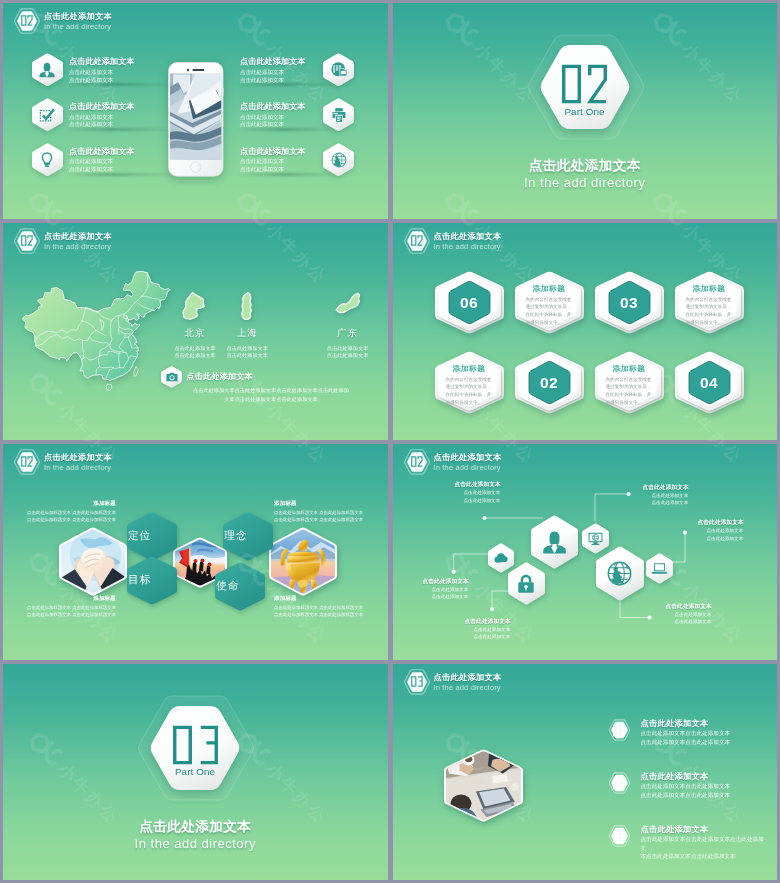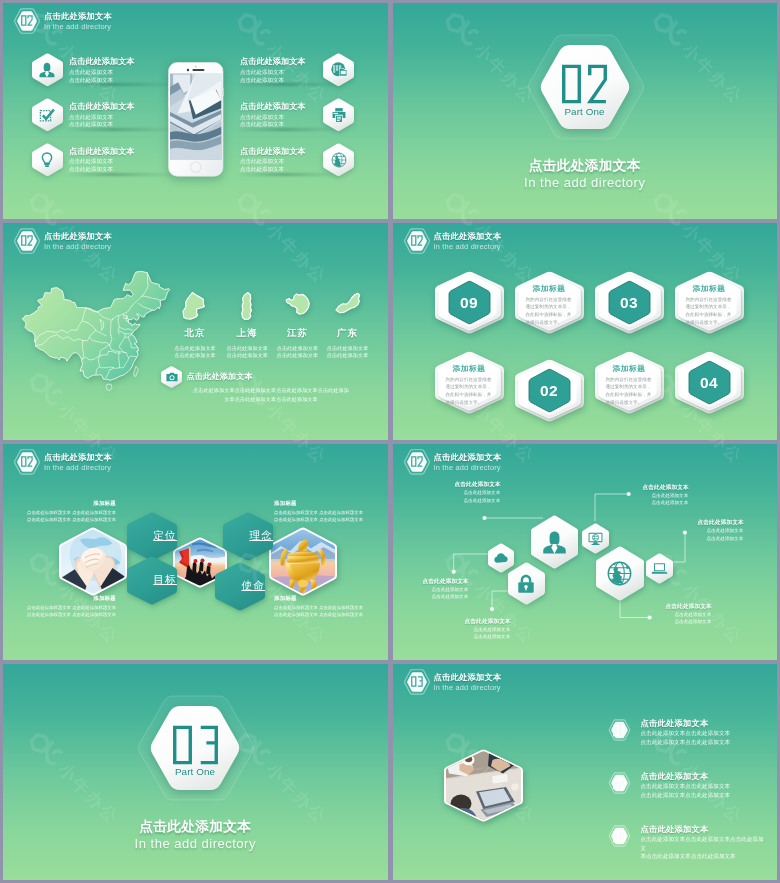--- a/index.html
+++ b/index.html
@@ -35,21 +35,21 @@
       text-shadow:0 1.5px 2px rgba(0,70,60,.28);}
   .divsub{position:absolute;left:0;top:172px;width:384.5px;text-align:center;
       font-size:13.0px;color:rgba(255,255,255,.92);letter-spacing:.5px;
       text-shadow:0 1.5px 2px rgba(0,70,60,.22);}
 
   
   .chinamap{position:absolute;left:18px;top:47px;
       filter:drop-shadow(1px 3px 3px rgba(0,70,60,.22));}
   .provcol{position:absolute;top:65px;width:60px;text-align:center;}
   .provsil{margin:0 auto;filter:drop-shadow(1px 2.5px 2.5px rgba(0,70,60,.22));}
-  .provname{font-size:9.4px;font-weight:bold;color:#ffffff;letter-spacing:1.2px;margin:3px 0 5.5px;line-height:12px;
+  .provname{font-size:9.4px;font-weight:normal;color:#ffffff;letter-spacing:1.2px;margin:3px 0 5.5px;line-height:12px;
       text-shadow:0 1px 1.2px rgba(0,70,60,.3);}
   .provline{font-size:5.1px;color:rgba(255,255,255,.93);line-height:7.4px;margin-top:0px;letter-spacing:.1px;}
   .capicon{position:absolute;left:158px;top:142.5px;width:21px;height:22px;
       filter:drop-shadow(0 1.5px 2px rgba(0,70,60,.22));}
   .captitle{position:absolute;left:183.5px;top:147.5px;font-size:8.1px;font-weight:bold;color:#ffffff;
       letter-spacing:.2px;text-shadow:0 1px 1.2px rgba(0,70,60,.3);}
   .capbody{position:absolute;left:160px;top:163px;width:216px;text-align:center;}
   .capline{font-size:5.1px;color:rgba(255,255,255,.93);line-height:8.4px;letter-spacing:.1px;}
 
   
@@ -57,22 +57,22 @@
   .cellnum{position:absolute;left:0;top:22.5px;width:69px;text-align:center;
      font-size:15.5px;font-weight:bold;color:#ffffff;letter-spacing:.3px;line-height:18px;}
     .celltitle{position:absolute;left:0;top:12.5px;width:69px;text-align:center;
      font-size:7.8px;font-weight:bold;color:#49b4a7;letter-spacing:.4px;line-height:10px;}
   .cellbody{position:absolute;left:11px;top:24.5px;width:48px;}
   .cellbl{font-size:4.6px;color:#8d9a99;line-height:7.7px;white-space:nowrap;letter-spacing:0px;}
 
   
   .photohex{position:absolute;filter:drop-shadow(1px 3px 3px rgba(0,70,60,.3));}
   .tealhex{position:absolute;filter:drop-shadow(1px 2.5px 2.5px rgba(0,60,55,.25));}
-  .teallabel{position:absolute;left:0;top:16px;width:50px;text-align:right;
-     font-size:10.6px;color:#ffffff;letter-spacing:1.2px;line-height:14px;text-indent:1.2px;text-decoration:underline;}
+  .teallabel{position:absolute;left:0;top:16px;width:50px;text-align:left;
+     font-size:10.6px;color:#ffffff;letter-spacing:1.2px;line-height:14px;text-indent:1.2px;}
   .s5cap{position:absolute;width:89px;}
   .s5cap .s5captitle{text-align:right;}
   .capR .s5captitle{text-align:left;}
   .s5captitle{font-size:5.4px;font-weight:bold;color:#ffffff;letter-spacing:.3px;line-height:9.5px;}
   .s5capline{font-size:4.4px;color:rgba(255,255,255,.93);line-height:7.7px;white-space:nowrap;}
 
   
   .net{position:absolute;left:0;top:0;}
   .nethex{position:absolute;filter:drop-shadow(1px 2.5px 2.5px rgba(0,70,60,.25));}
   .netcall{position:absolute;width:84px;}
@@ -434,28 +434,20 @@
   <div class="provline">点击此处添加文本</div>
 </div>
 <div class="provcol" style="left:214.3px;">
   <svg class="provsil" width="30" height="36" viewBox="0 0 40 44">
     <path d="M 21,4 L 24.5,7 L 25,12 L 24,16 L 25.5,20 L 24.5,24 L 26,28 L 24,32 L 25,36 L 22,39.5 L 17,40 L 14,37 L 13,32 L 14.5,27 L 13.5,22 L 15,17 L 14,12 L 16.5,7.5 Z" fill="#b4e5a9" stroke="#ffffff" stroke-width="1.6" stroke-linejoin="round"></path>
         </svg>
   <div class="provname">上海</div>
   <div class="provline">点击此处添加文本</div>
   <div class="provline">点击此处添加文本</div>
 </div>
-<div class="provcol" style="left:264.5px;">
-  <svg class="provsil" width="30" height="36" viewBox="0 0 40 44">
-    <path d="M 4,14 L 8,12 L 11,14.5 L 14,13 L 15,8.5 L 18,6 L 22,7.5 L 26,6.5 L 30,9 L 33,13 L 35,18.5 L 34,24 L 31,28.5 L 27,32 L 22,33 L 18,30 L 19,26 L 16,23 L 12,22 L 9,19 L 5.5,17.5 Z" fill="#b4e5a9" stroke="#ffffff" stroke-width="1.6" stroke-linejoin="round"></path>
-        </svg>
-  <div class="provname">江苏</div>
-  <div class="provline">点击此处添加文本</div>
-  <div class="provline">点击此处添加文本</div>
-</div>
 <div class="provcol" style="left:314.6px;">
   <svg class="provsil" width="30" height="36" viewBox="0 0 40 44">
     <path d="M 4,27.5 L 8,22 L 13,19 L 18,19.5 L 22,16 L 25,11 L 29,7 L 33,5 L 35.5,7.5 L 34,12 L 35,16 L 33,20.5 L 29,23.5 L 24,25 L 19,28 L 14,30.5 L 9,31 Z" fill="#b4e5a9" stroke="#ffffff" stroke-width="1.6" stroke-linejoin="round"></path>
         </svg>
   <div class="provname">广东</div>
   <div class="provline">点击此处添加文本</div>
   <div class="provline">点击此处添加文本</div>
 </div>
 <div class="capicon">
   <svg width="21" height="22" viewBox="0 0 21 22">
@@ -522,21 +514,21 @@
             </linearGradient>
    <filter id="inn9" x="-20%" y="-20%" width="140%" height="140%">
      <feDropShadow dx="0.7" dy="1.2" stdDeviation="1.1" flood-color="#7b8c8a" flood-opacity=".55"></feDropShadow>
             </filter>
           </defs>
   <path d="M 31.78,1.27 Q 34.50,0.00 37.22,1.27 L 66.28,14.80 Q 69.00,16.07 69.00,19.07 L 69.00,43.94 Q 69.00,46.94 66.28,48.20 L 37.22,61.73 Q 34.50,63.00 31.78,61.73 L 2.72,48.20 Q 0.00,46.94 0.00,43.94 L 0.00,19.07 Q 0.00,16.07 2.72,14.80 Z" fill="url(#c9a)"></path>
   <path d="M 28.46,1.18 Q 31.00,0.00 33.54,1.18 L 59.46,13.23 Q 62.00,14.41 62.00,17.21 L 62.00,39.29 Q 62.00,42.09 59.46,43.27 L 33.54,55.32 Q 31.00,56.50 28.46,55.32 L 2.54,43.27 Q 0.00,42.09 0.00,39.29 L 0.00,17.21 Q 0.00,14.41 2.54,13.23 Z" transform="translate(3.5,3.25)" fill="url(#c9b)" stroke="#ffffff" stroke-width=".5" filter="url(#inn9)"></path>
   <path d="M 24.82,1.01 Q 27.00,0.00 29.18,1.01 L 51.82,11.49 Q 54.00,12.50 54.00,14.90 L 54.00,34.11 Q 54.00,36.51 51.82,37.51 L 29.18,47.99 Q 27.00,49.00 24.82,47.99 L 2.18,37.51 Q 0.00,36.51 0.00,34.11 L 0.00,14.90 Q 0.00,12.50 2.18,11.49 Z" transform="translate(7.5,7)" fill="#ffffff"></path>
   <path d="M 18.74,0.95 Q 20.50,0.00 22.26,0.95 L 39.24,10.14 Q 41.00,11.09 41.00,13.09 L 41.00,30.41 Q 41.00,32.41 39.24,33.36 L 22.26,42.55 Q 20.50,43.50 18.74,42.55 L 1.76,33.36 Q 0.00,32.41 0.00,30.41 L 0.00,13.09 Q 0.00,11.09 1.76,10.14 Z" transform="translate(14.0,9.8)" fill="#2fa096" stroke="#1e7d75" stroke-width=".9"></path>
  </svg>
- <div class="cellnum">09</div>
+ <div class="cellnum">06</div>
 </div>
 <div class="cell" style="left:122.0px;top:48.0px;width:69.0px;height:63.0px;">
  <svg width="69.0" height="63.0" viewBox="0 0 69.0 63.0">
   <defs>
             <linearGradient id="c10a" x1=".1" y1="0" x2=".6" y2="1">
     <stop offset="0" stop-color="#ffffff"></stop>
               <stop offset=".5" stop-color="#f7f8f8"></stop>
               <stop offset="1" stop-color="#d9dedd"></stop>
             </linearGradient>
    <linearGradient id="c10b" x1=".1" y1="0" x2=".6" y2="1">
@@ -638,21 +630,21 @@
 
  </svg>
  <div class="celltitle">添加标题</div>
         <div class="cellbody">
           <div class="cellbl">您的内容打在这里或者</div>
           <div class="cellbl">通过复制您的文本后，</div>
           <div class="cellbl">在此框中选择粘贴，并</div>
           <div class="cellbl">选择只保留文字。</div>
         </div>
 </div>
-<div class="cell" style="left:122.0px;top:136px;width:69.0px;height:63.0px;">
+<div class="cell" style="left:122.0px;top:128.0px;width:69.0px;height:63.0px;">
  <svg width="69.0" height="63.0" viewBox="0 0 69.0 63.0">
   <defs>
             <linearGradient id="c14a" x1=".1" y1="0" x2=".6" y2="1">
     <stop offset="0" stop-color="#ffffff"></stop>
               <stop offset=".5" stop-color="#f7f8f8"></stop>
               <stop offset="1" stop-color="#d9dedd"></stop>
             </linearGradient>
    <linearGradient id="c14b" x1=".1" y1="0" x2=".6" y2="1">
     <stop offset="0" stop-color="#ffffff"></stop>
               <stop offset=".6" stop-color="#fdfdfd"></stop>

